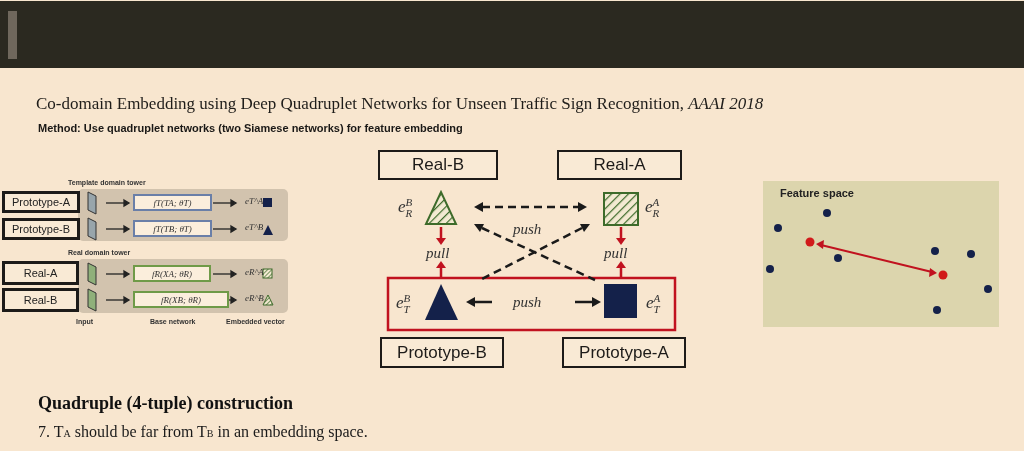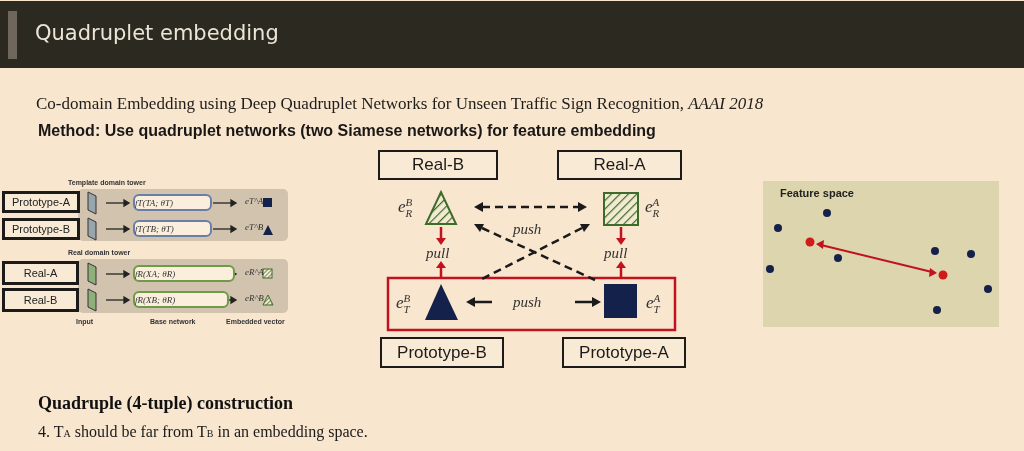--- a/index.html
+++ b/index.html
@@ -2,38 +2,37 @@
 <html><head>
 <meta charset="utf-8">
 <style>
   html,body{margin:0;padding:0;}
   body{width:1024px;height:451px;overflow:hidden;background:#f8e6cf;position:relative;font-family:"Liberation Sans",sans-serif;}
   .titlebar{position:absolute;left:0;top:1px;width:1024px;height:67px;background:#2b2920;}
   .titlebar .accent{position:absolute;left:8px;top:10px;width:9px;height:48px;background:#6f675c;}
   .titlebar .title{position:absolute;left:35px;top:20px;color:#ece4d6;font-size:21px;font-family:"DejaVu Sans",sans-serif;}
   .line1{position:absolute;left:36px;top:94px;font-size:17px;color:#1f1d1a;font-family:Liberation Serif, serif;}
   .line1 i{font-style:italic;}
-  .line2{position:absolute;left:38px;top:122px;font-size:16px;font-weight:bold;color:#1a1816;}
+  .line2{position:absolute;left:38px;top:122px;font-size:11px;font-weight:bold;color:#1a1816;}
   .abs{position:absolute;}
   .lbl-box{position:absolute;border:3px solid #1d1b19;background:#f9ead5;font-size:11px;text-align:center;color:#222;box-sizing:border-box;}
   .tower-bg{position:absolute;background:#d2c3ae;border-radius:5px;}
   .small-cap{position:absolute;font-size:7px;font-weight:bold;color:#333;}
-  .fbox{position:absolute;height:17px;box-sizing:border-box;background:#fbeedc;font-family:"Liberation Serif",serif;font-style:italic;font-size:9px;line-height:14px;color:#333;border-radius:6px;}
+  .fbox{position:absolute;height:17px;box-sizing:border-box;background:#fbeedc;font-family:"Liberation Serif",serif;font-style:italic;font-size:9px;text-align:center;line-height:14px;color:#333;}
   .big-box{position:absolute;border:2px solid #1d1b19;background:#f9ead5;font-size:17px;text-align:center;color:#1d1b19;box-sizing:border-box;}
   .math{position:absolute;font-family:Liberation Serif, serif;font-style:italic;color:#333;}
   .section{position:absolute;left:38px;top:393px;font-family:"Liberation Serif",serif;font-weight:bold;font-size:18px;color:#111;}
   .item{position:absolute;left:38px;top:423px;font-family:"Liberation Serif",serif;font-size:16px;color:#1a1a1a;}
   .fs{position:absolute;left:763px;top:181px;width:236px;height:146px;background:#dcd5ad;}
 </style>
 </head>
 <body>
 
 <div class="titlebar">
   <div class="accent"></div>
-  <div class="title">Quadruplet embedding</div>
 </div>
 
 <div class="line1"><span>Co-domain Embedding using Deep Quadruplet Networks for Unseen Traffic Sign Recognition, </span><i>AAAI 2018</i></div>
 <div class="line2">Method: Use quadruplet networks (two Siamese networks) for feature embedding</div>
 
 <div>
   <div class="small-cap" style="left:68px;top:179px;">Template domain tower</div>
   <div class="tower-bg" style="left:78px;top:189px;width:210px;height:52px;"></div>
   <div class="small-cap" style="left:68px;top:249px;">Real domain tower</div>
   <div class="tower-bg" style="left:78px;top:259px;width:210px;height:54px;"></div>
@@ -77,21 +76,21 @@
       </pattern>
     </defs>
     <rect x="183" y="13" width="9" height="9" fill="#14214a"></rect>
     <polygon points="183,50 188,40 193,50" fill="#14214a"></polygon>
     <rect x="183" y="84" width="9" height="9" fill="url(#hatchS)" stroke="#3d6b2a"></rect>
     <polygon points="183,120 188,110 193,120" fill="url(#hatchS)" stroke="#3d6b2a"></polygon>
   </svg>
 
   <div class="fbox" style="left:133px;top:194px;width:79px;border:2px solid #6a7fa8;">fT(TA; θT)</div>
   <div class="fbox" style="left:133px;top:220px;width:79px;border:2px solid #6a7fa8;">fT(TB; θT)</div>
-  <div class="fbox" style="left:133px;top:265px;width:102px;border:2px solid #6f9a48;">fR(XA; θR)</div>
+  <div class="fbox" style="left:133px;top:265px;width:78px;border:2px solid #6f9a48;">fR(XA; θR)</div>
   <div class="fbox" style="left:133px;top:291px;width:96px;border:2px solid #6f9a48;">fR(XB; θR)</div>
 
   <div class="math" style="left:245px;top:196px;font-size:9px;">eT^A</div>
   <div class="math" style="left:245px;top:222px;font-size:9px;">eT^B</div>
   <div class="math" style="left:245px;top:267px;font-size:9px;">eR^A</div>
   <div class="math" style="left:245px;top:293px;font-size:9px;">eR^B</div>
 
   <div class="small-cap" style="left:76px;top:318px;">Input</div>
   <div class="small-cap" style="left:150px;top:318px;">Base network</div>
   <div class="small-cap" style="left:226px;top:318px;">Embedded vector</div>
@@ -182,13 +181,13 @@
       <circle cx="47" cy="61" r="4.5"></circle>
       <circle cx="180" cy="94" r="4.5"></circle>
     </g>
     <line x1="58" y1="64" x2="169" y2="91" stroke="#c1121f" stroke-width="2"></line>
     <polygon points="53,63 61,59 60,68" fill="#c1121f"></polygon>
     <polygon points="174,92 166,96 167,87" fill="#c1121f"></polygon>
   </svg>
 </div>
 
 <div class="section">Quadruple (4-tuple) construction</div>
-<div class="item"><span>4. T</span><span style="font-size:10px;">A</span><span> should be far from T</span><span style="font-size:10px;">B</span><span> in an embedding space.</span></div>
+<div class="item"><span>7. T</span><span style="font-size:10px;">A</span><span> should be far from T</span><span style="font-size:10px;">B</span><span> in an embedding space.</span></div>
 
 </body></html>

